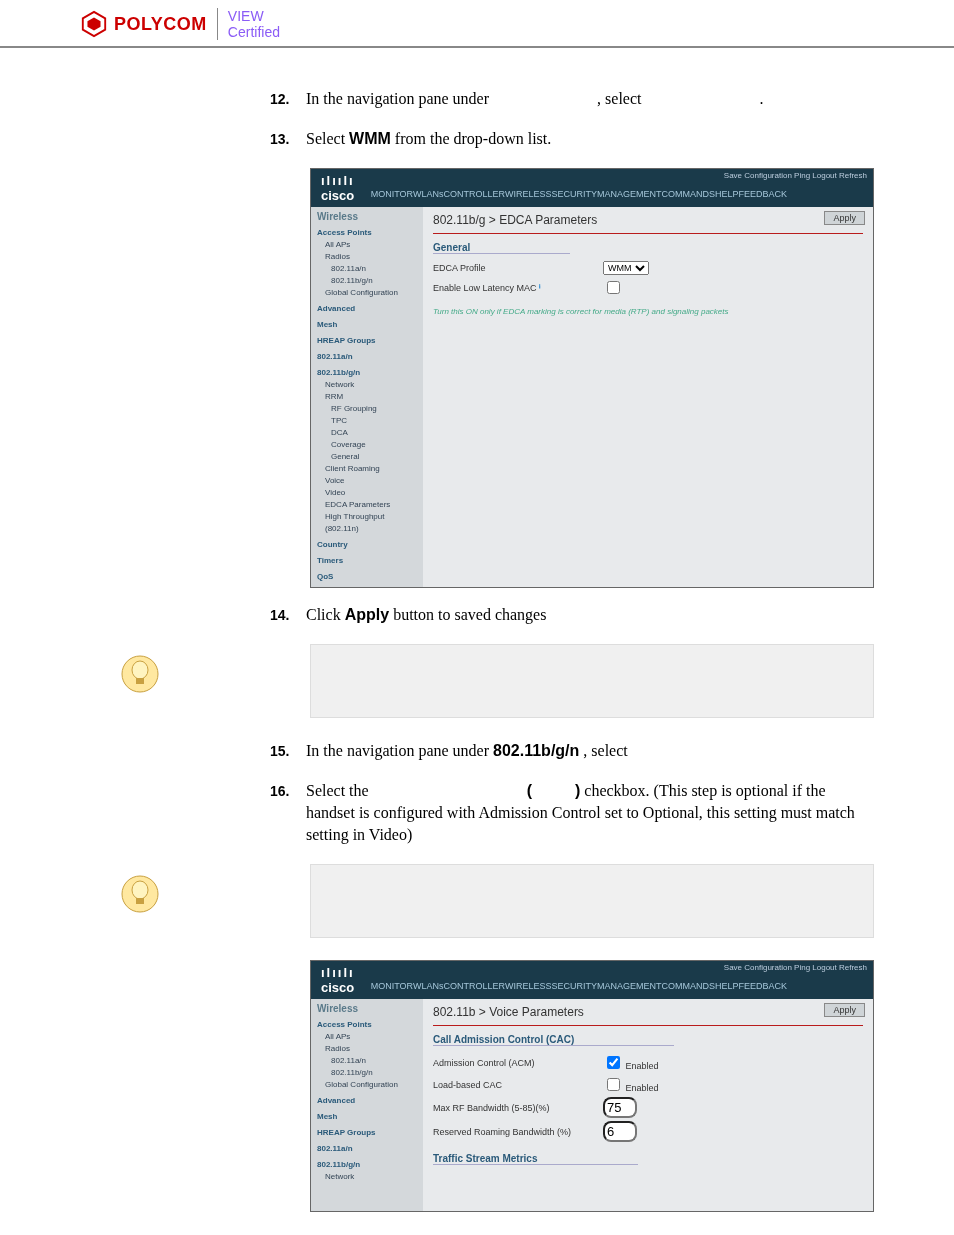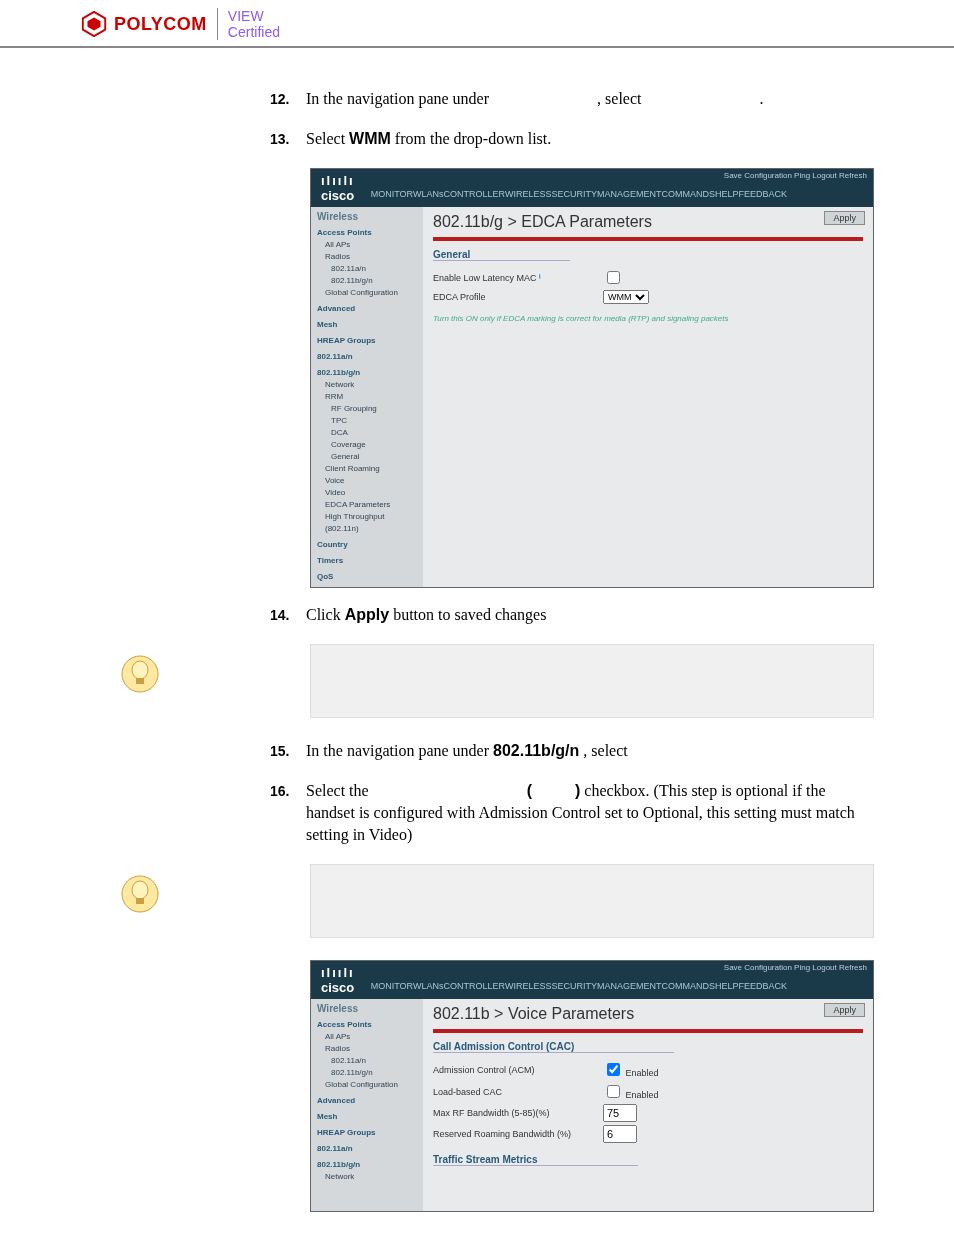--- a/index.html
+++ b/index.html
@@ -134,42 +134,42 @@
   }
   .ss-nav .sec { color: #2a5a7a; font-weight: bold; margin-top:4px; }
   .ss-nav .sub { padding-left: 8px; color: #345; }
   .ss-main {
     flex: 1;
     background: #e8eaec;
     padding: 6px 10px;
     position: relative;
     min-height: 200px;
   }
-  .ss-main .crumb { font-size: 16px; color: #333; padding-bottom: 6px; border-bottom:4px solid #b91c1c; }
+  .ss-main .crumb { font-size: 12px; color: #333; padding-bottom: 6px; border-bottom:1px solid #b91c1c; }
   .ss-main .apply {
     position: absolute;
     top: 4px;
     right: 8px;
     background: #cfd4d7;
     border: 1px solid #888;
     padding: 1px 8px;
     font-size: 9px;
   }
   .ss-main .section-title {
     color: #2a5a7a;
     font-size: 10px;
     margin: 8px 0 4px 0;
     font-weight: bold;
     border-bottom: 1px solid #aac;
     display: inline-block;
     padding-right: 100px;
   }
   .ss-row { display: flex; align-items: center; margin: 3px 0; font-size: 9px; }
   .ss-row .label { width: 170px; }
-  .ss-row .ctl input[type=text] { width: 26px; font-size: 11px; }
+  .ss-row .ctl input[type=text] { width: 26px; font-size: 13px; border-radius: 8px; }
   .ss-row select { font-size: 9px; }
   .ss-note { color: #4a8; font-style: italic; font-size: 8px; margin-top: 10px; }
   .note-row { position: relative; margin-left: 230px; min-height:80px; margin-bottom:16px;}
   .note-row .note-box-rel {
     background: #f0f0f0;
     min-height: 72px;
     border: 1px solid #ddd;
   }
   .note-icon-abs {
     position: absolute;
@@ -267,31 +267,31 @@
         <div class="sub">High Throughput (802.11n)</div>
         <div class="sec">Country</div>
         <div class="sec">Timers</div>
         <div class="sec">QoS</div>
       </div>
       <div class="ss-main">
         <div class="crumb">802.11b/g &gt; EDCA Parameters</div>
         <div class="apply">Apply</div>
         <div class="section-title">General</div>
         <div class="ss-row">
+          <div class="label">EDCA Profile</div>
+          <div class="ctl">
+            <select><option>WMM</option></select>
+          </div>
+        </div>
+        <div class="ss-row">
           <div class="label">
             <span>Enable Low Latency MAC</span>
             <span style="color:#07c;font-weight:bold;"> ⁱ</span>
           </div>
           <div class="ctl"><input type="checkbox" style=""></div>
-        </div>
-        <div class="ss-row">
-          <div class="label">EDCA Profile</div>
-          <div class="ctl">
-            <select><option>WMM</option></select>
-          </div>
         </div>
         <div class="ss-note">Turn this ON only if EDCA marking is correct for media (RTP) and signaling packets</div>
       </div>
     </div>
   </div>
 
   <div class="step">
     <span class="num">14.</span>
     <span class="body">
       <span>Click </span>

